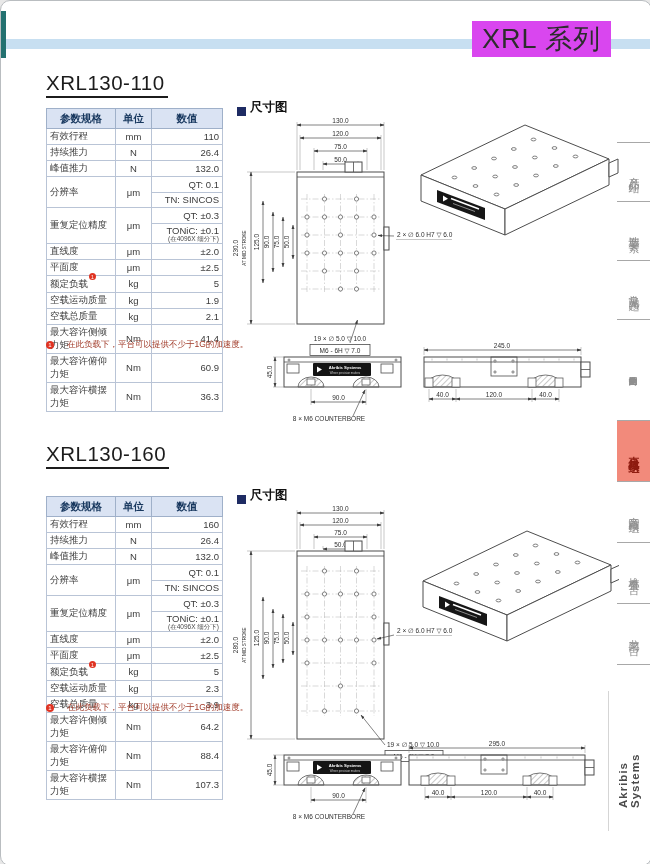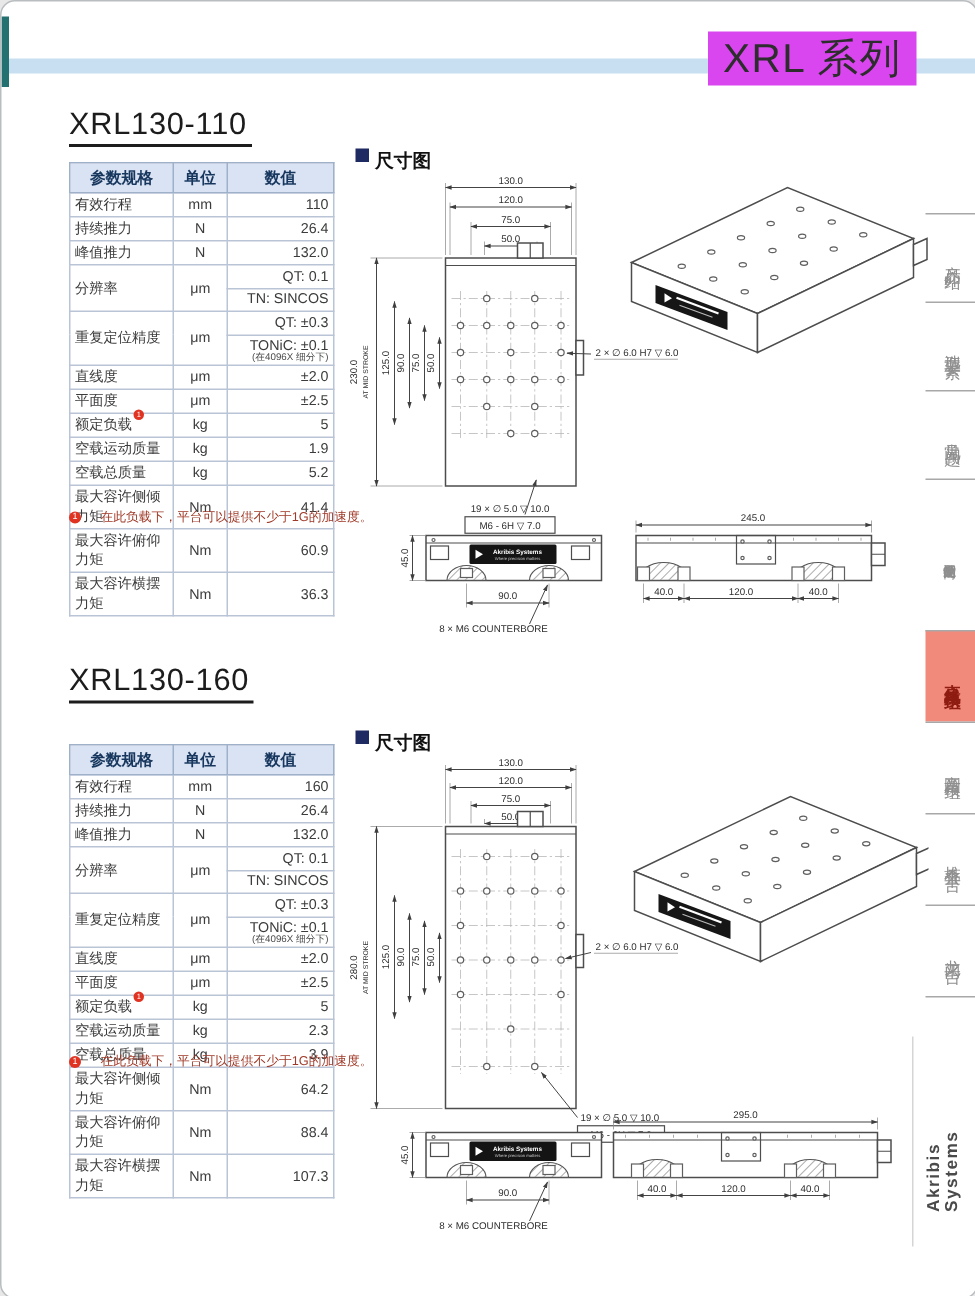--- a/index.html
+++ b/index.html
@@ -22,21 +22,21 @@
   .spec-table td.p{text-align:left;width:62px;}
   .spec-table td.u{text-align:center;width:29px;}
   .spec-table td.v{text-align:right;width:64px;}
   .tiny{font-size:6.5px;line-height:1;color:#4a4a4a;}
   .sup-badge{display:inline-flex;align-items:center;justify-content:center;background:#e03322;color:#fff;
         border-radius:50%;width:7px;height:7px;font-size:5px;position:relative;top:-4px;left:1px;}
   .footnote{position:absolute;left:45px;font-size:8.5px;color:#a03a28;display:flex;align-items:center;gap:13px;}
   .fn-badge{display:inline-flex;align-items:center;justify-content:center;background:#e03322;color:#fff;
         border-radius:50%;width:8px;height:8px;font-size:6px;flex:none;}
   
-  .dim-header{position:absolute;left:236px;display:flex;align-items:flex-start;gap:4px;font-size:12.5px;
+  .dim-header{position:absolute;left:236px;display:flex;align-items:flex-end;gap:4px;font-size:12.5px;
         font-weight:bold;color:#111;}
   .bullet{width:9px;height:9px;background:#1e2b63;flex:none;}
   .dwg{position:absolute;left:228px;}
   
   .dl{stroke:#3f3f3f;stroke-width:0.65;fill:none;}
   .xl{stroke:#8f8f8f;stroke-width:0.5;}
   .ol{fill:#fff;stroke:#4d4d4d;stroke-width:1;}
   .ol2{fill:none;stroke:#4d4d4d;stroke-width:0.8;}
   .cl{stroke:#b3b3b3;stroke-width:0.5;stroke-dasharray:6 2 1.5 2;}
   .hole{fill:#fff;stroke:#5f5f5f;stroke-width:0.8;}
@@ -132,21 +132,21 @@
           <td class="v">5</td>
         </tr>
       <tr>
           <td class="p">空载运动质量</td>
           <td class="u">kg</td>
           <td class="v">1.9</td>
         </tr>
       <tr>
           <td class="p">空载总质量</td>
           <td class="u">kg</td>
-          <td class="v">5.2</td>
+          <td class="v">2.1</td>
         </tr>
       <tr>
           <td class="p">最大容许侧倾力矩</td>
           <td class="u">Nm</td>
           <td class="v">41.4</td>
         </tr>
       <tr>
           <td class="p">最大容许俯仰力矩</td>
           <td class="u">Nm</td>
           <td class="v">60.9</td>

